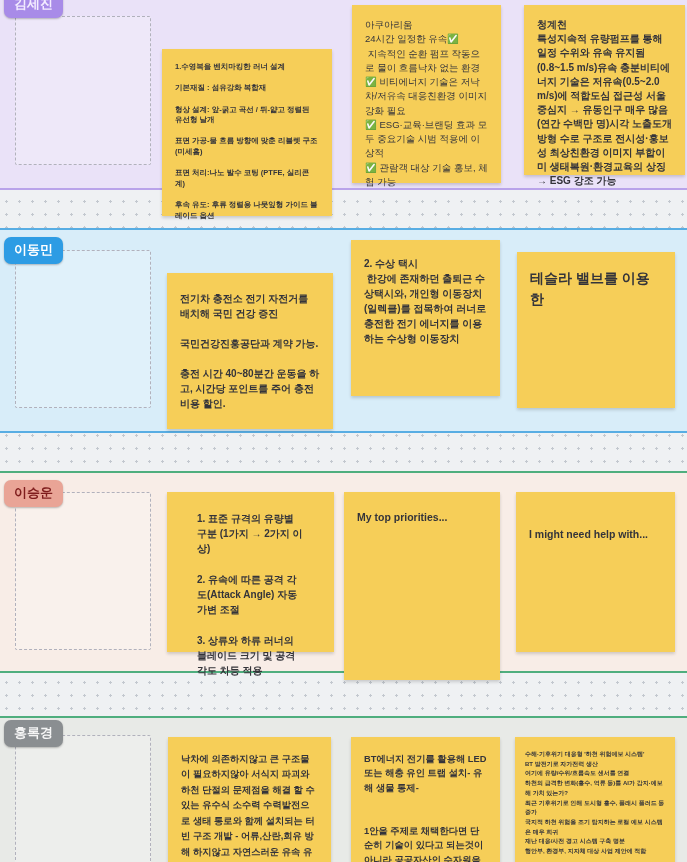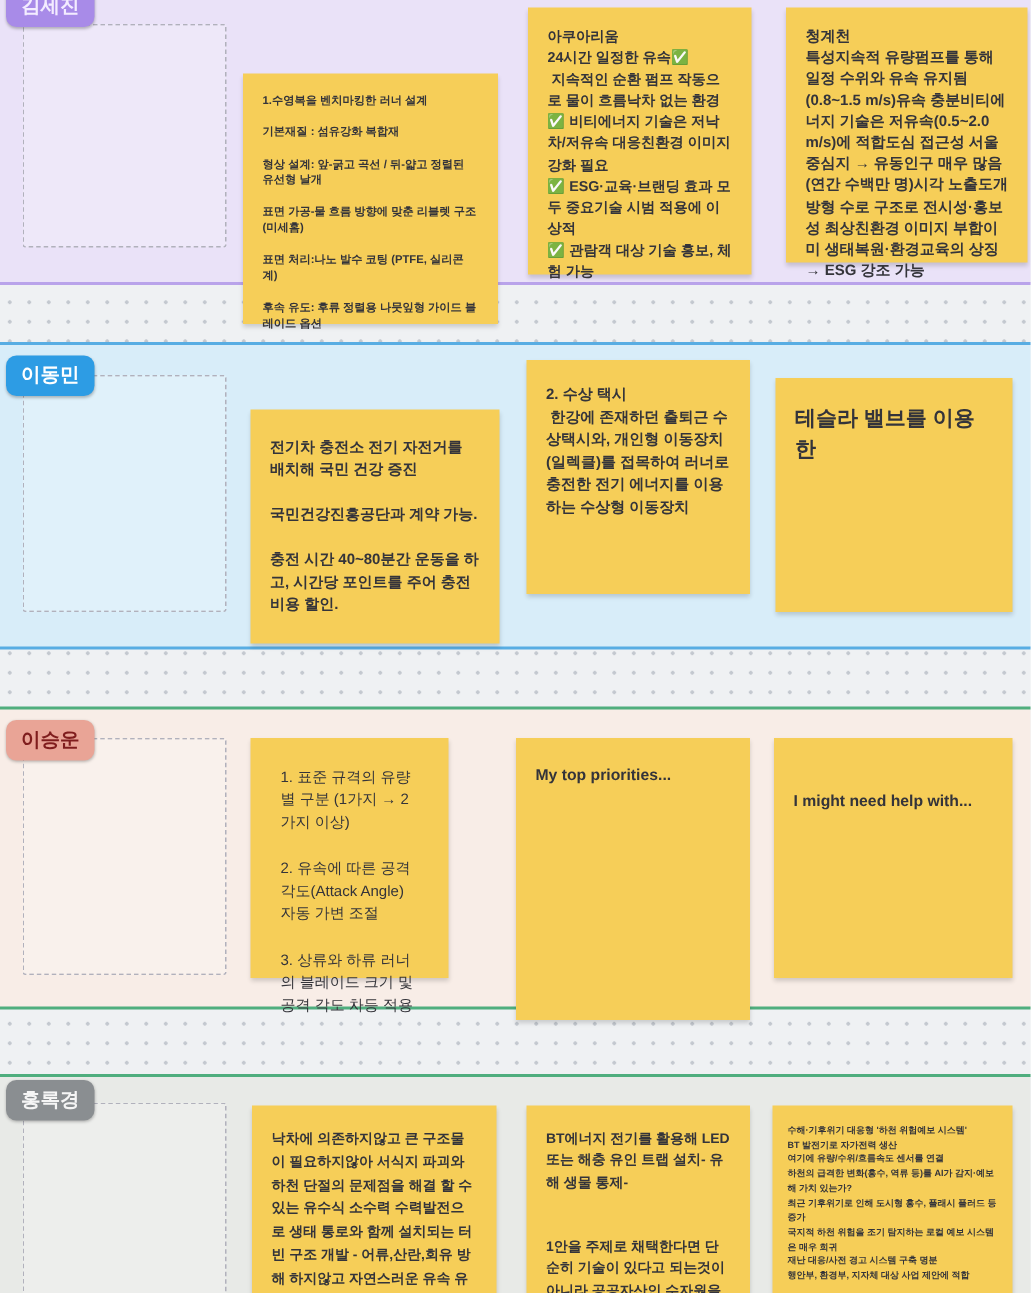--- a/index.html
+++ b/index.html
@@ -26,26 +26,26 @@
        box-shadow:0 1px 2px rgba(0,0,0,0.25);white-space:nowrap;z-index:5;}
   .t1{left:4px;top:-9px;background:#a88be8;color:#f3ecff;}
   .t2{left:4px;top:237px;background:#2d9ce4;color:#ffffff;}
   .t3{left:4px;top:480px;background:#e9a496;color:#7f1d1d;}
   .t4{left:4px;top:720px;background:#8a8e91;color:#f5f5f5;}
 
   .note{position:absolute;background:#f6ce58;color:#34343a;box-sizing:border-box;
         padding:13px;white-space:pre-wrap;word-break:break-all;
         box-shadow:0 2px 3px rgba(0,0,0,0.16);font-weight:600;}
   .r1n1{left:162px;top:5px;width:170px;height:167px;font-size:7.5px;line-height:1.42;margin-top:44px;}
-  .r1n2{left:352px;top:5px;width:149px;height:178px;font-size:9.5px;line-height:1.5;font-weight:700;}
+  .r1n2{left:352px;top:5px;width:149px;height:178px;font-size:9.5px;line-height:1.5;font-weight:400;}
   .r1n3{left:524px;top:5px;width:161px;height:170px;font-size:10px;line-height:1.42;font-weight:700;}
   .r2n1{left:167px;top:252px;width:166px;height:156px;font-size:10px;line-height:1.5;font-weight:700;padding-top:18px;margin-top:21px;}
   .r2n2{left:351px;top:240px;width:149px;height:156px;font-size:10px;line-height:1.5;font-weight:700;padding-top:16px;}
   .r2n3{left:517px;top:252px;width:158px;height:156px;font-size:14px;line-height:1.5;font-weight:700;padding-top:16px;}
-  .r3n1{left:167px;top:492px;width:132px;height:160px;font-size:10px;line-height:1.52;font-weight:400;padding:19px 20px;}
+  .r3n1{left:167px;top:492px;width:167px;height:160px;font-size:10px;line-height:1.52;font-weight:700;padding:19px 30px;}
   .r3n2{left:344px;top:492px;width:156px;height:188px;font-size:10.5px;font-weight:700;padding-top:19px;}
   .r3n3{left:516px;top:492px;width:159px;height:160px;font-size:10.5px;font-weight:700;padding-top:36px;}
   .r4n1{left:168px;top:737px;width:163px;height:148px;font-size:9.3px;line-height:1.66;padding-top:15px;}
   .r4n2{left:351px;top:737px;width:149px;height:148px;font-size:9.3px;line-height:1.55;padding-top:15px;}
   .r4n3{left:515px;top:737px;width:160px;height:148px;font-size:6px;line-height:1.62;font-weight:700;padding:13px 10px;}
 </style>
 </head>
 <body>
 
 <div class="canvas">

